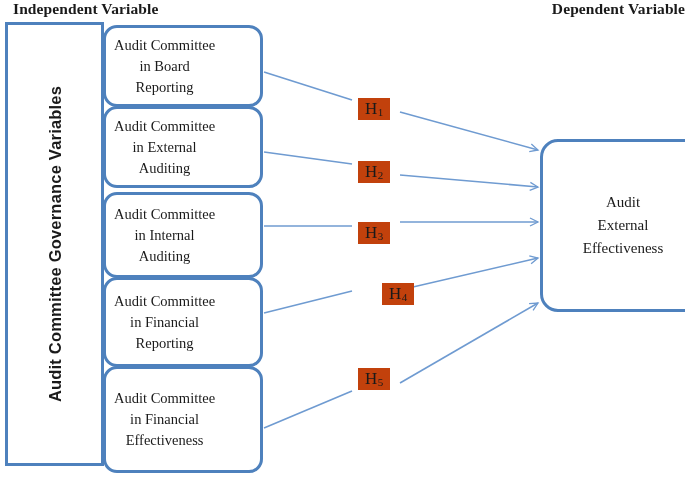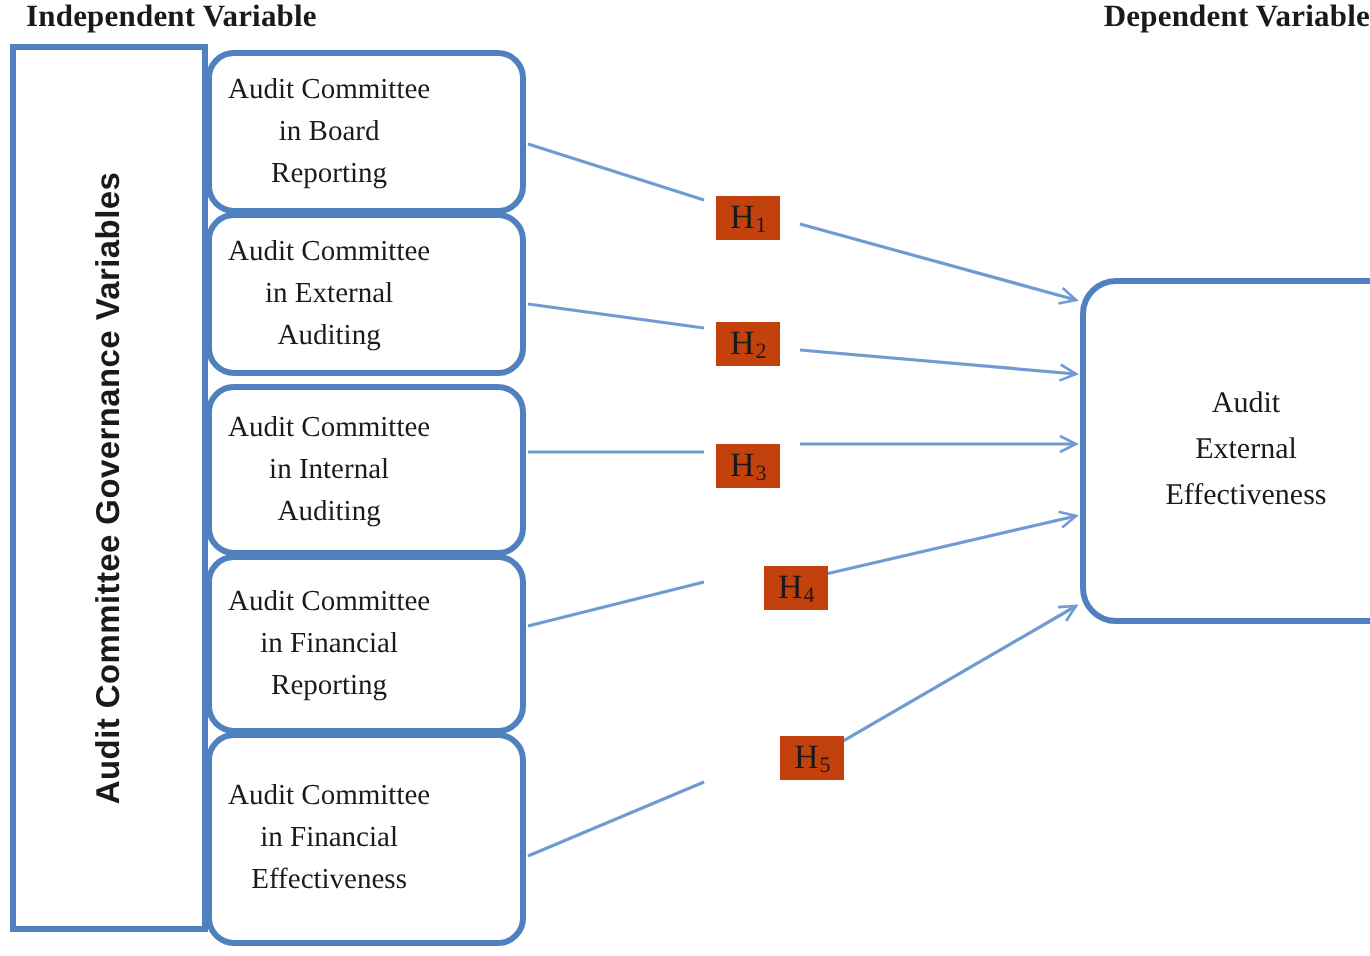--- a/index.html
+++ b/index.html
@@ -125,21 +125,21 @@
     font-size: 11px;
     vertical-align: baseline;
     position: relative;
     top: 2px;
     left: 0.5px;
   }
   #h-label-1 { left: 358px; top: 98px;  }
   #h-label-2 { left: 358px; top: 161px; }
   #h-label-3 { left: 358px; top: 222px; text-align: center; }
   #h-label-4 { left: 358px; top: 283px; margin-left: 24px; }
-  #h-label-5 { left: 358px; top: 368px; margin-left: 32px; }
+  #h-label-5 { left: 358px; top: 368px; }
 
   
   #connectors {
     position: absolute;
     left: 0;
     top: 0;
     width: 685px;
     height: 478px;
     z-index: 2;
     pointer-events: none;

